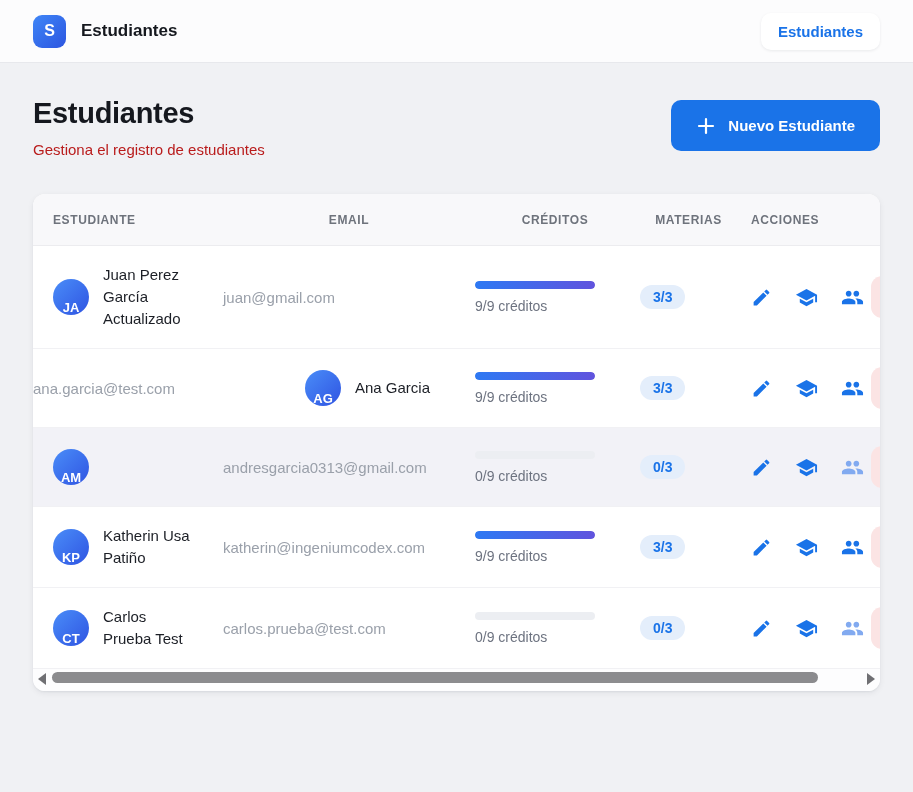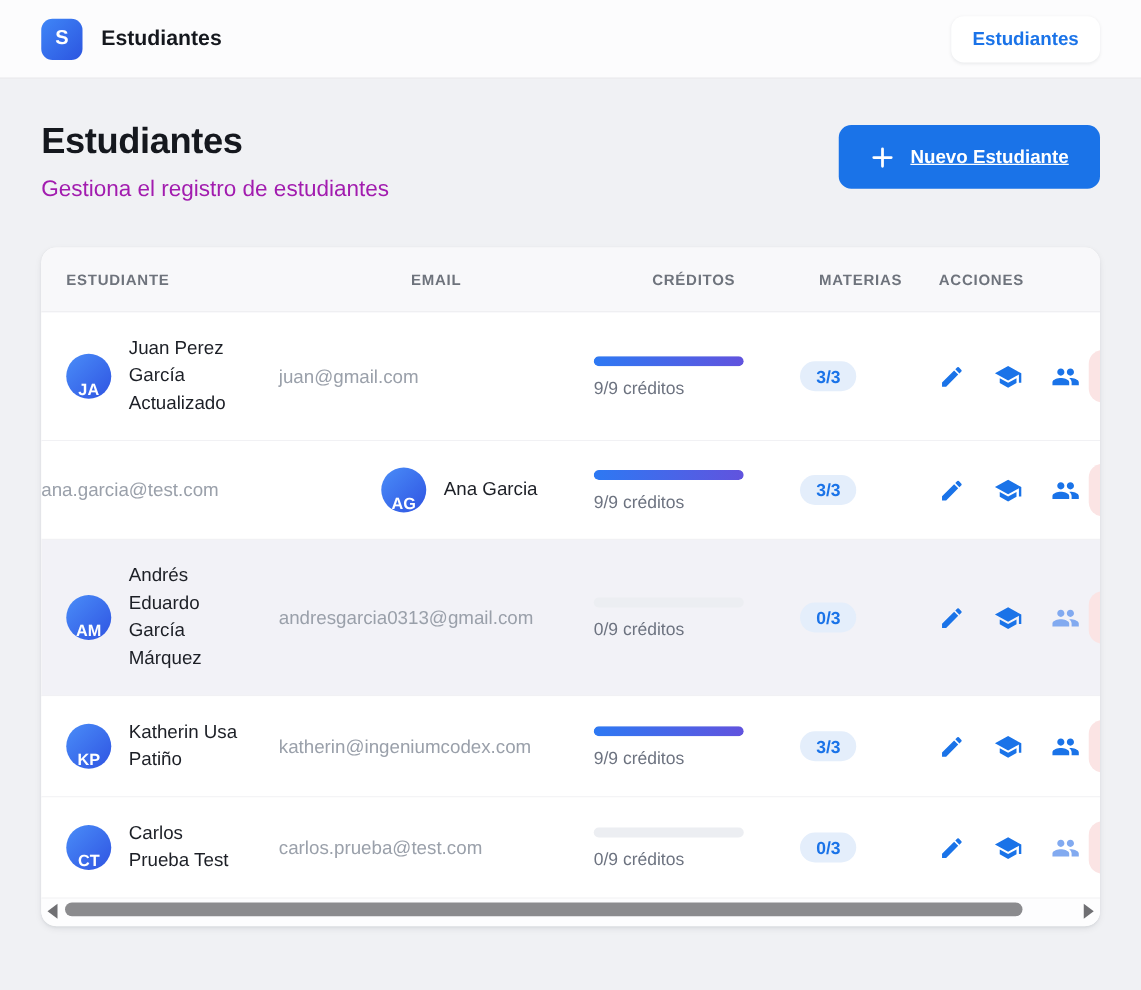--- a/index.html
+++ b/index.html
@@ -50,37 +50,36 @@
 
   
   .main { padding: 0 33px; }
   .page-head {
     display: flex;
     align-items: flex-start;
     justify-content: space-between;
     margin-top: 34px;
   }
   .page-title { font-size: 29px; font-weight: bold; color: #15181e; letter-spacing: -0.3px; }
-  .page-subtitle { margin-top: 11px; font-size: 18px; color: #a21caf; }
+  .page-subtitle { margin-top: 11px; font-size: 15px; color: #b91c1c; }
   .new-btn {
     background: #1a73e8;
     color: #fff;
     border: none;
     border-radius: 10px;
     height: 51px;
     padding: 0 25px;
     font-family: inherit;
     font-size: 15px;
     font-weight: 600;
     display: flex;
     align-items: center;
     gap: 12px;
     cursor: pointer;
     margin-top: 3px;
-    text-decoration: underline;
   }
   .new-btn svg { display: block; }
 
   
   .card {
     margin-top: 36px;
     background: #ffffff;
     border-radius: 12px;
     box-shadow: 0 1px 2px rgba(16,24,40,.05), 0 2px 6px rgba(16,24,40,.07);
     overflow: hidden;
@@ -316,21 +315,20 @@
       </button>
     </div>
     <button class="delete-stub"></button>
   </div>
 
   <div class="trow highlighted">
     <div class="cell c-student">
       <div class="avatar">
         <span>AM</span>
       </div>
-      <div class="name">Andrés Eduardo García Márquez</div>
     </div>
     <div class="cell c-email email">andresgarcia0313@gmail.com</div>
     <div class="cell c-credits">
       <div class="progress-track">
         <div class="progress-fill" style="width: 0%;"></div>
       </div>
       <div class="credits-label">0/9 créditos</div>
     </div>
     <div class="cell c-materias">
       <span class="badge">0/3</span>

